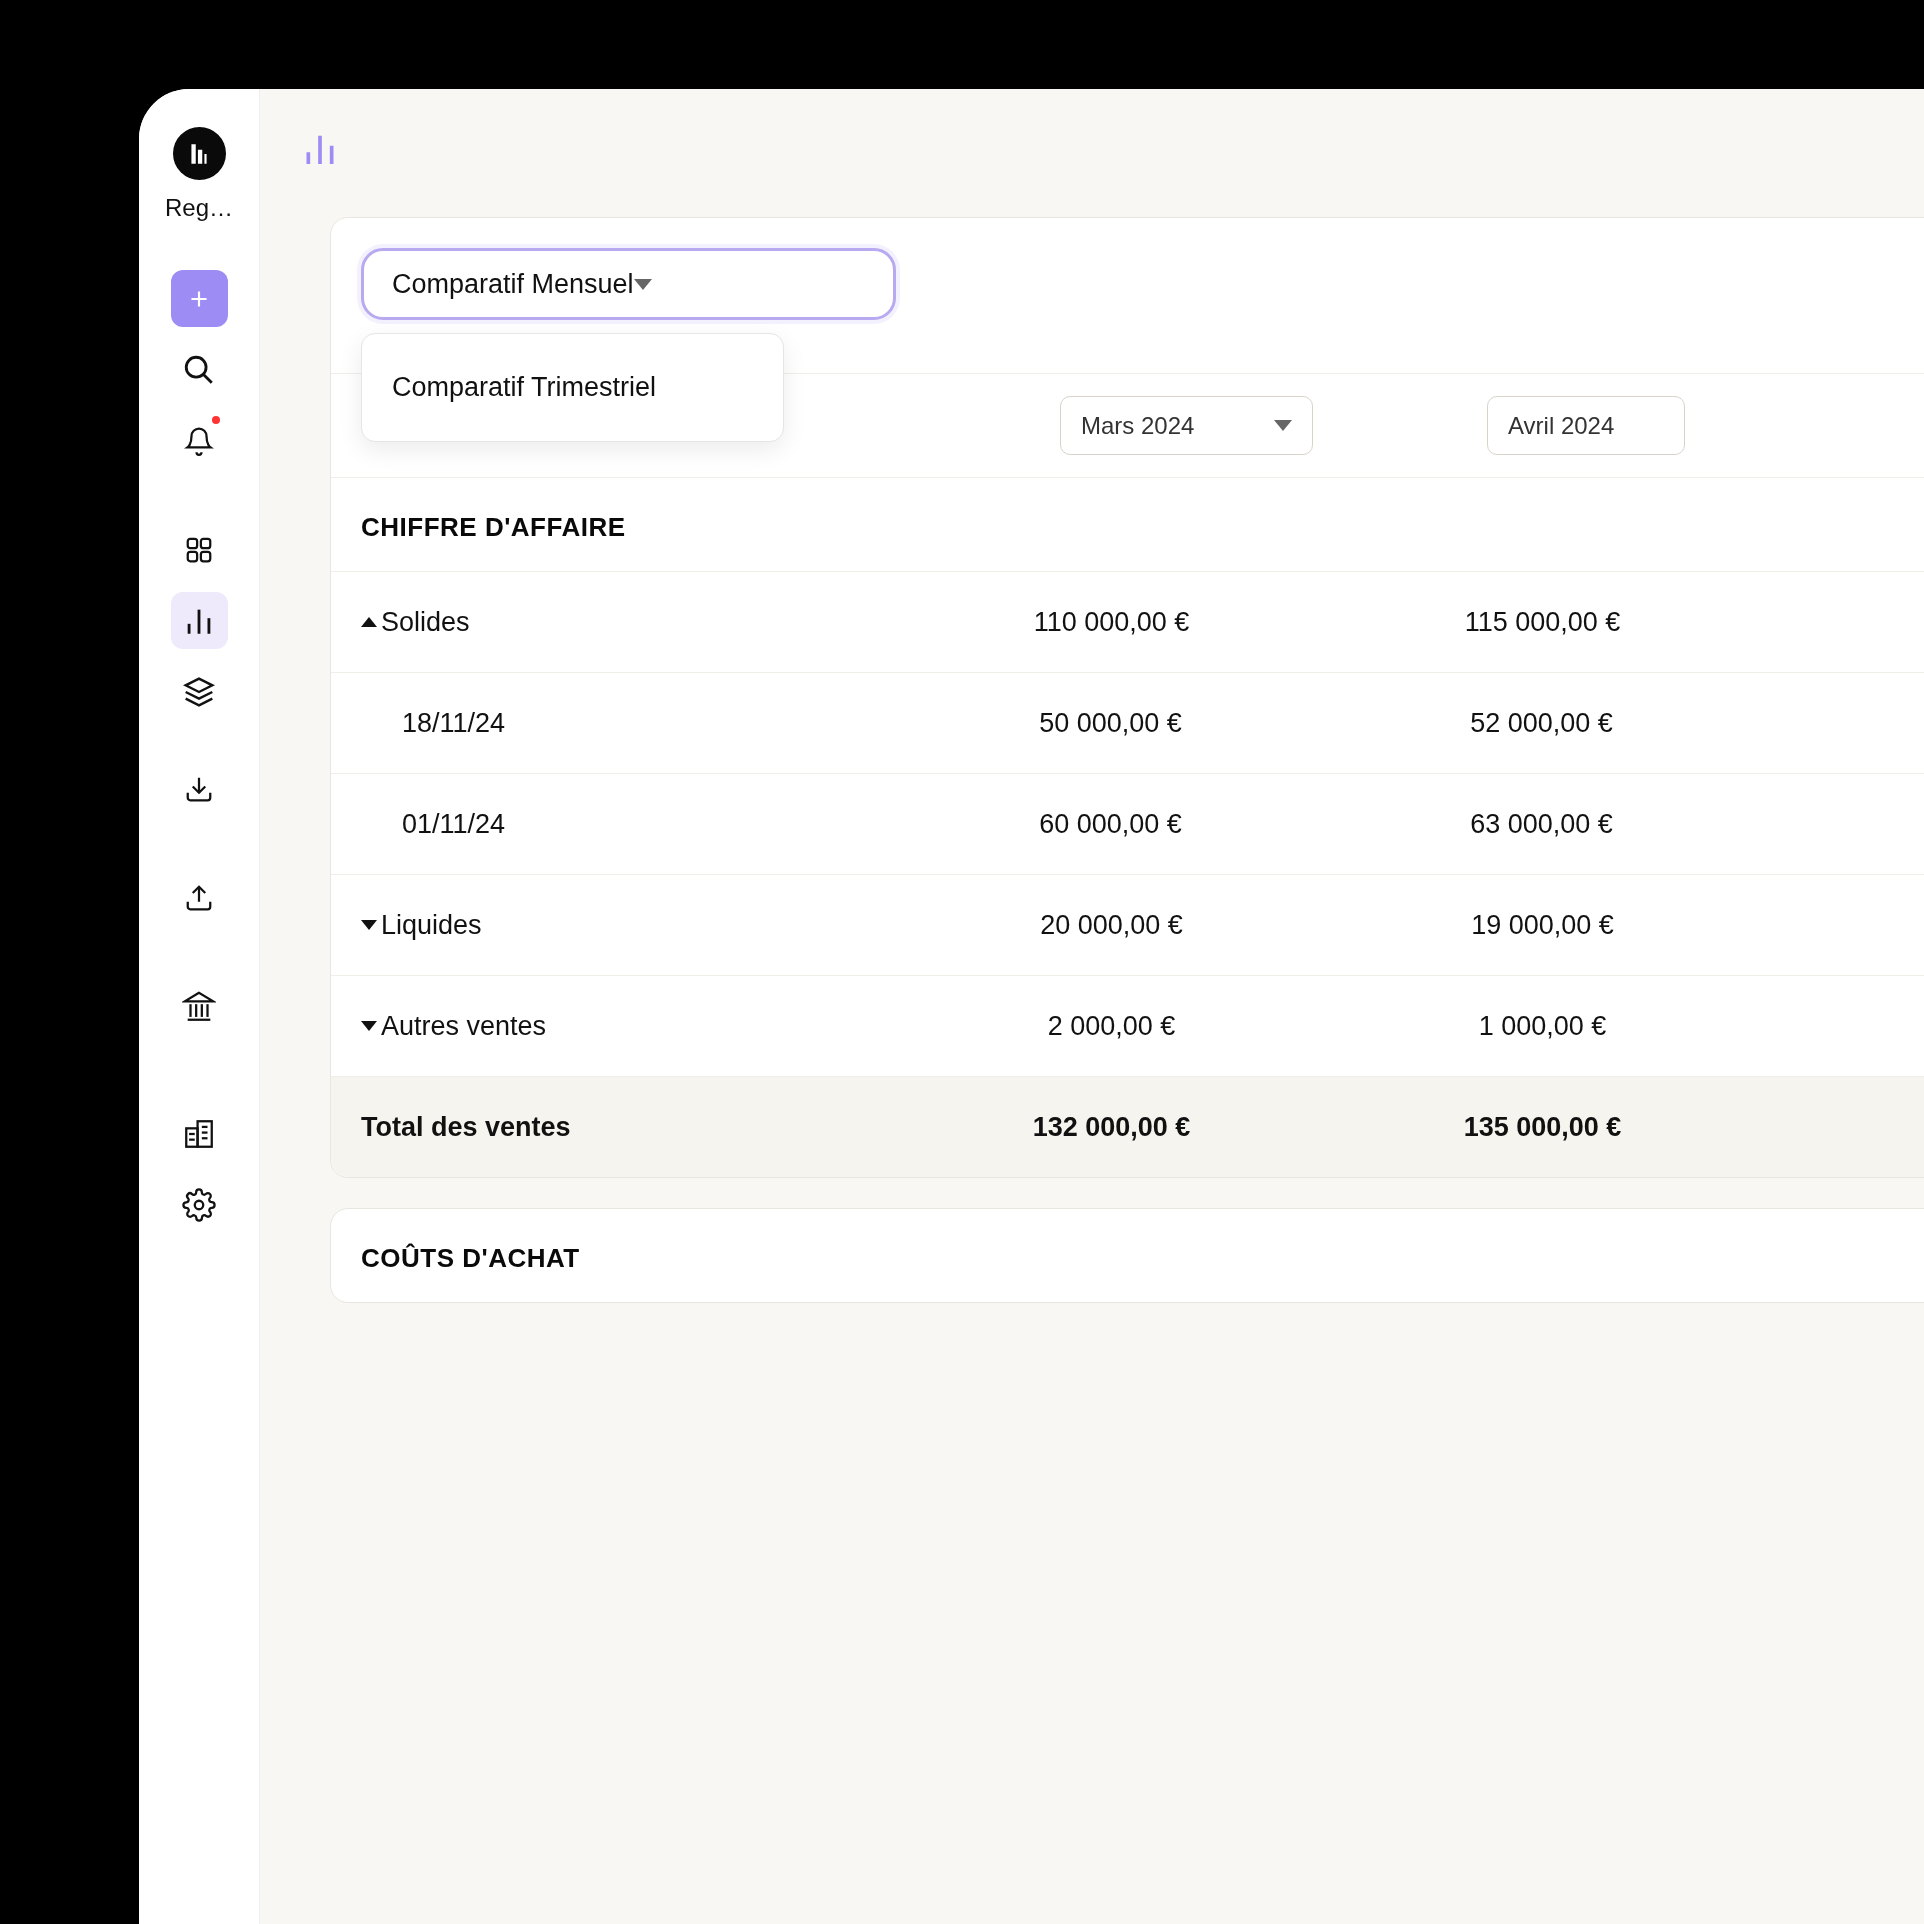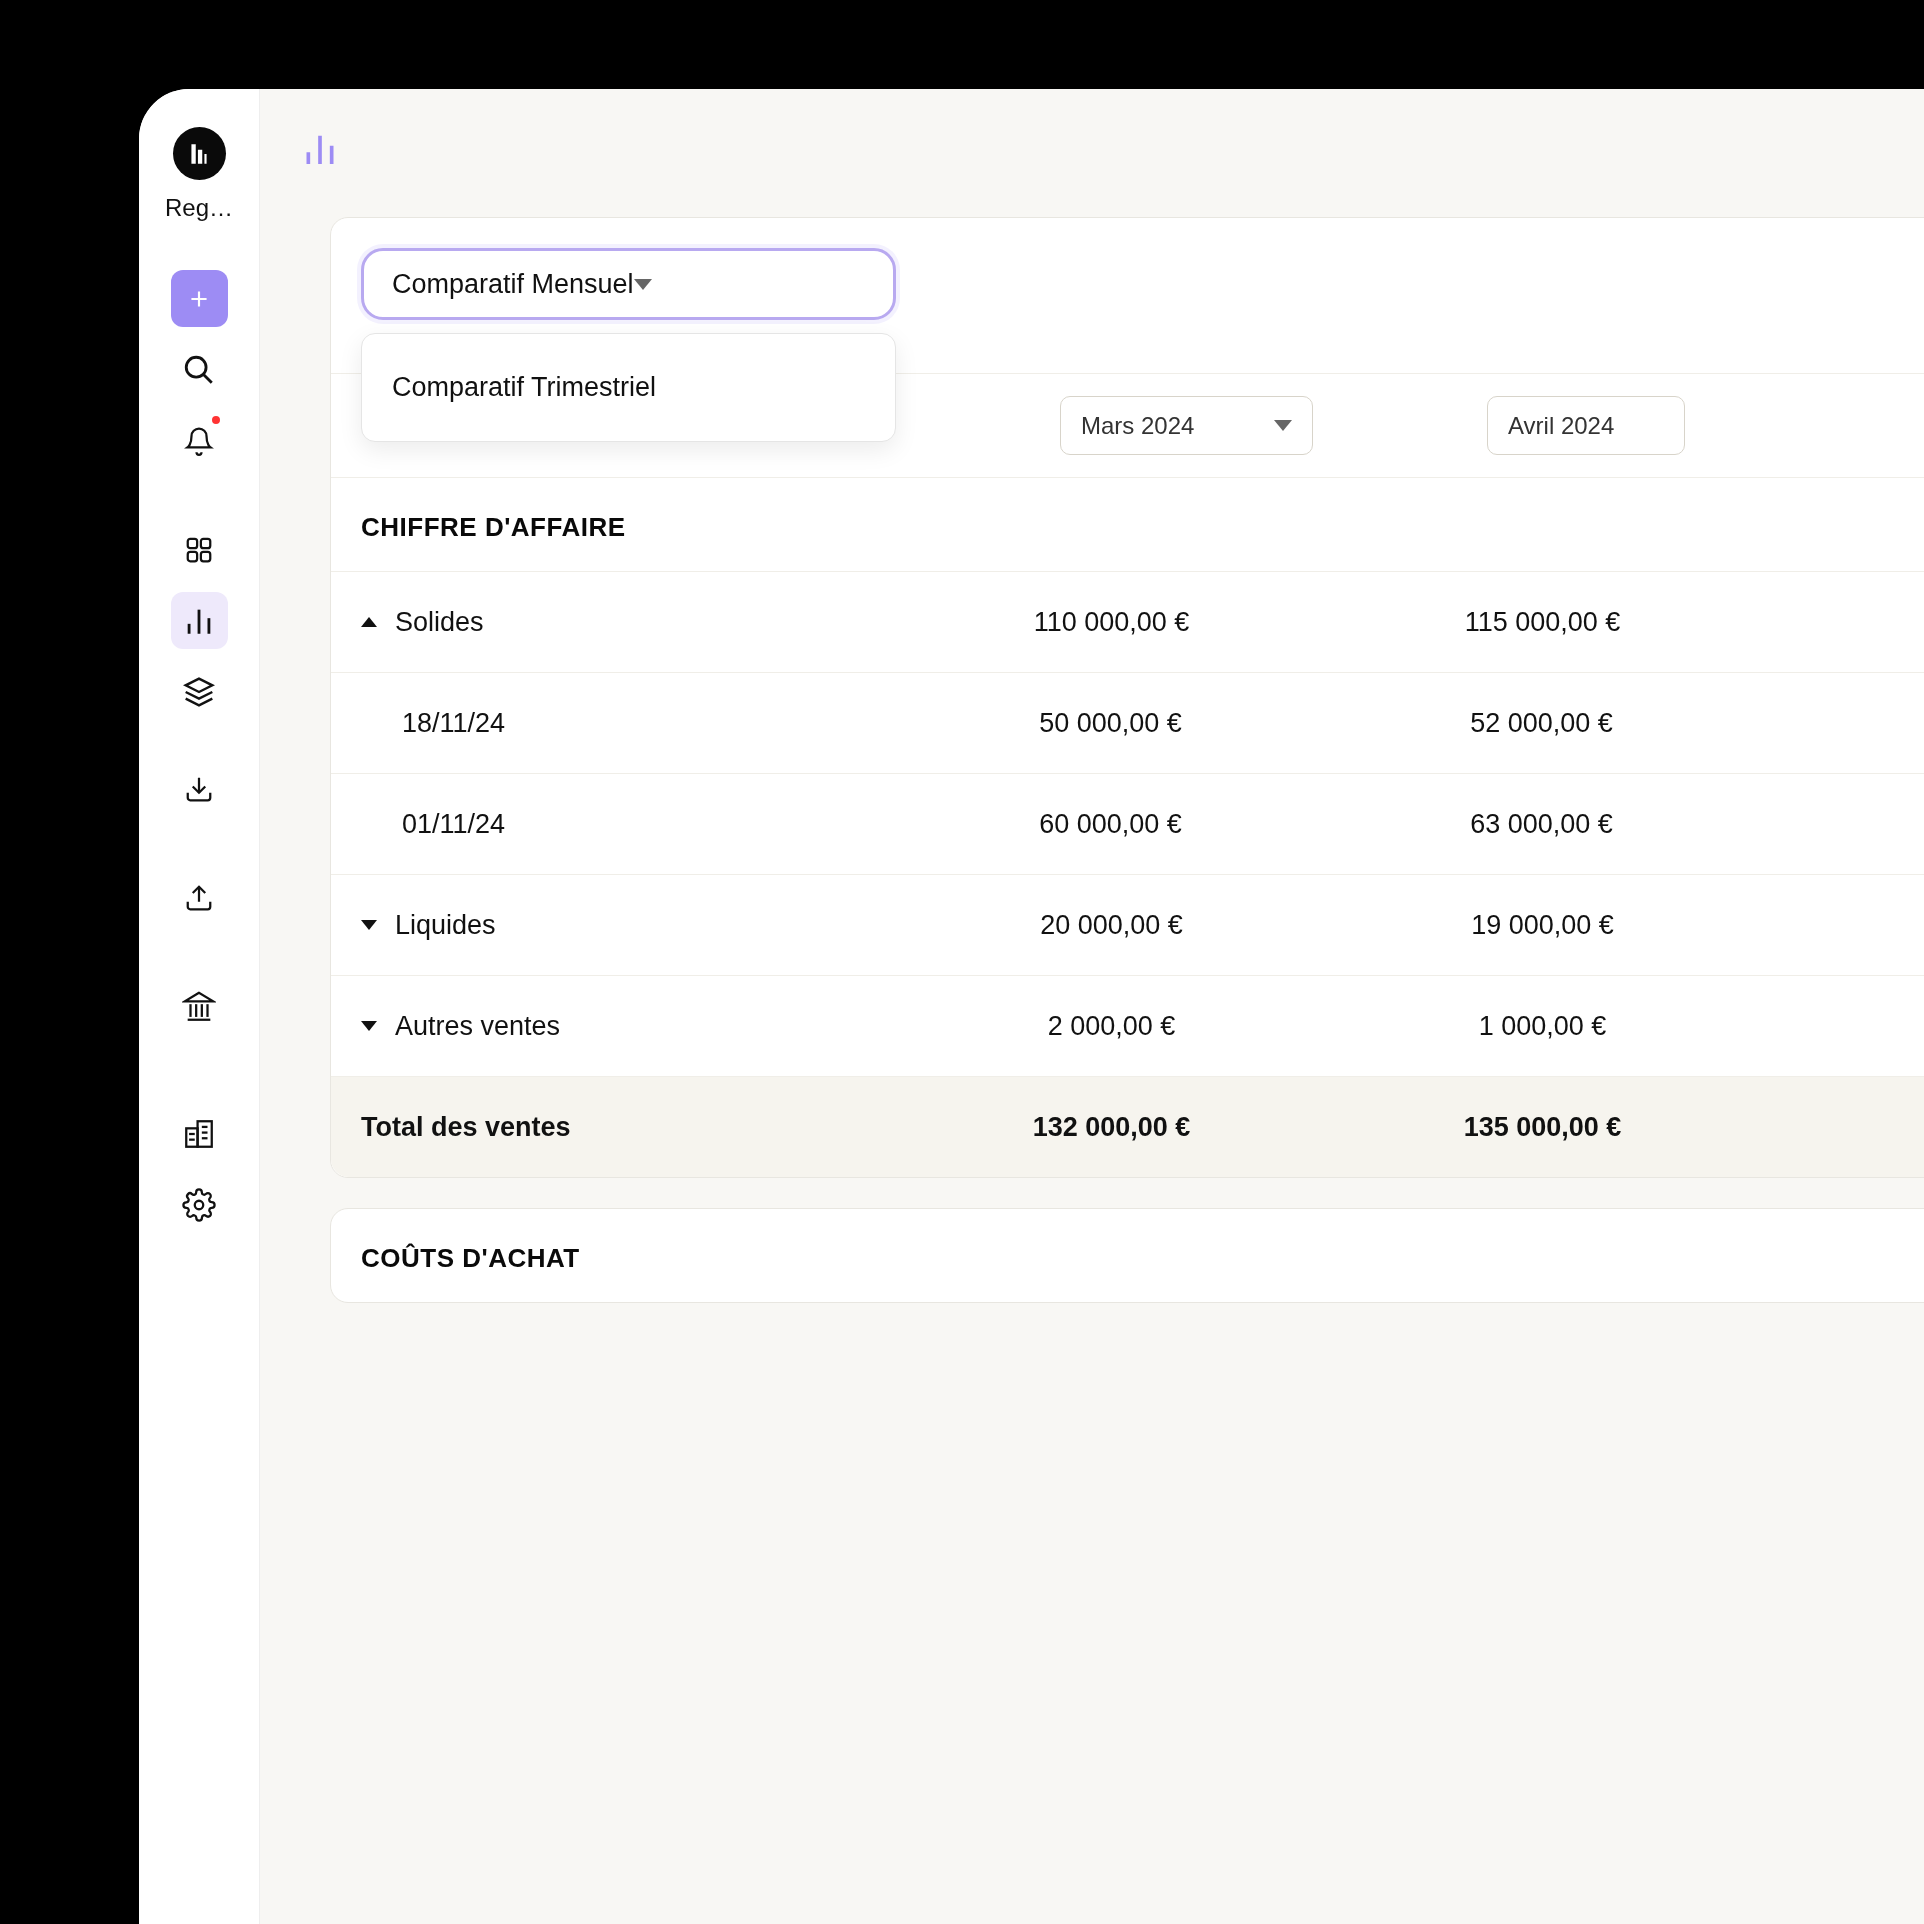--- a/index.html
+++ b/index.html
@@ -125,21 +125,21 @@
       color: #111;
       cursor: pointer;
       background: #fff;
       box-shadow: 0 0 0 4px rgba(157,140,244,0.12);
     }
     
     .dropdown-menu {
       position: absolute;
       top: 85px;
       left: 0;
-      width: 535px;
+      width: 423px;
       background: #fff;
       border: 1px solid #e5e5e5;
       border-radius: 14px;
       box-shadow: 0 8px 24px rgba(0,0,0,0.08);
       z-index: 100;
       padding: 8px 0;
     }
     
     .dropdown-option {
       padding: 30px 30px;
@@ -189,21 +189,21 @@
       padding: 0 30px;
       height: 101px;
       border-top: 1px solid #f0eee8;
       font-size: 27px;
       color: #111;
     }
     
     .table-row.sub { padding-left: 71px; }
     .table-row.total { background: #f6f4ee; font-weight: 700; border-radius: 0 0 18px 18px; }
     
-    .row-label { width: 535px; display: flex; align-items: center; gap: 18px; }
+    .row-label { width: 535px; display: flex; align-items: center; gap: 4px; }
     .row-val { width: 431px; text-align: center; }
     
     .expand-caret {
       width: 0;
       height: 0;
       display: inline-block;
     }
     .expand-caret.up {
       border-left: 8px solid transparent;
       border-right: 8px solid transparent;

